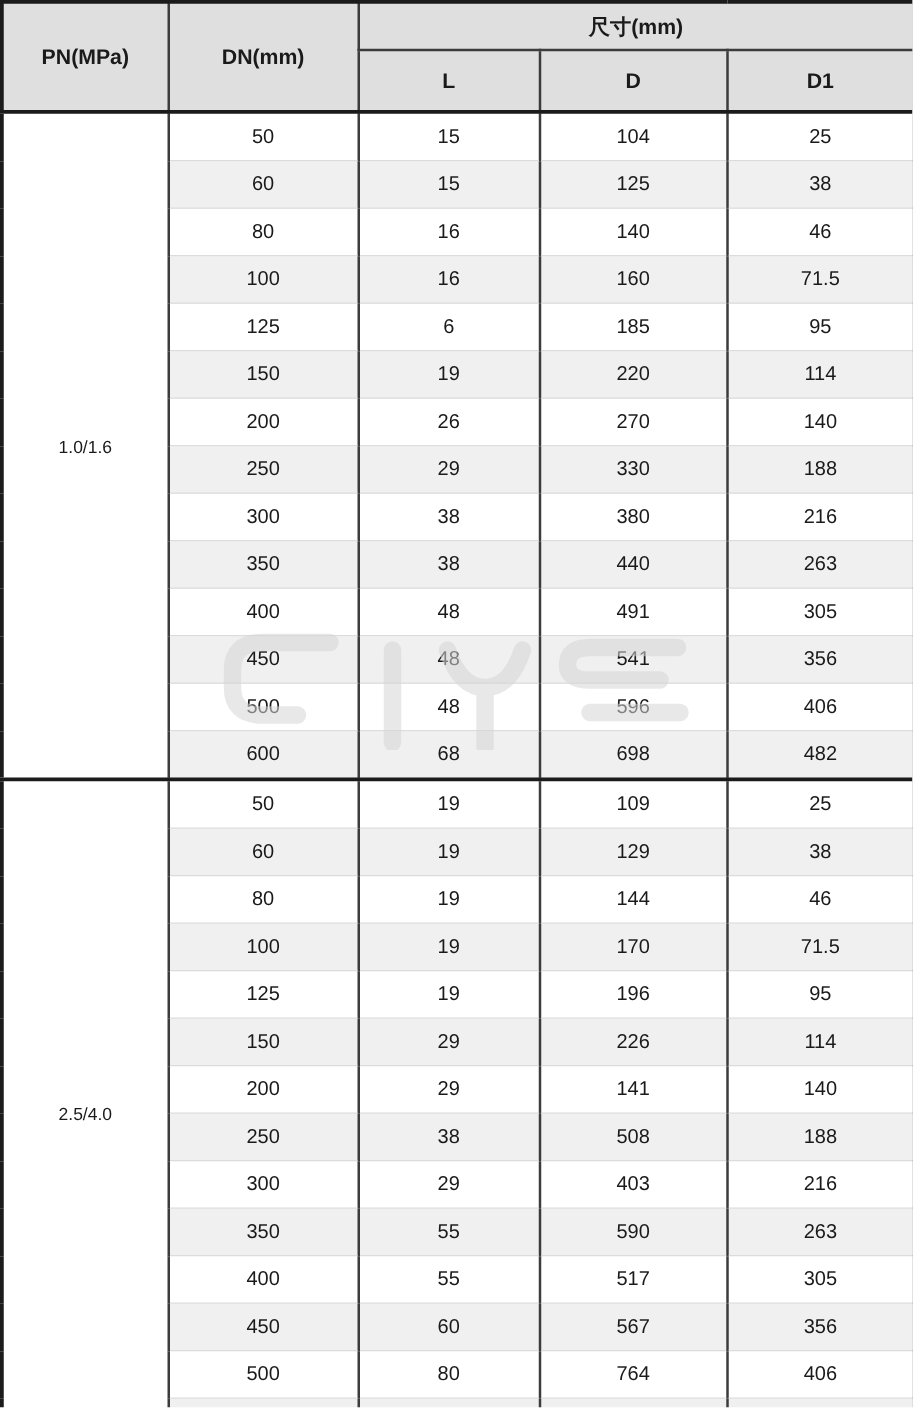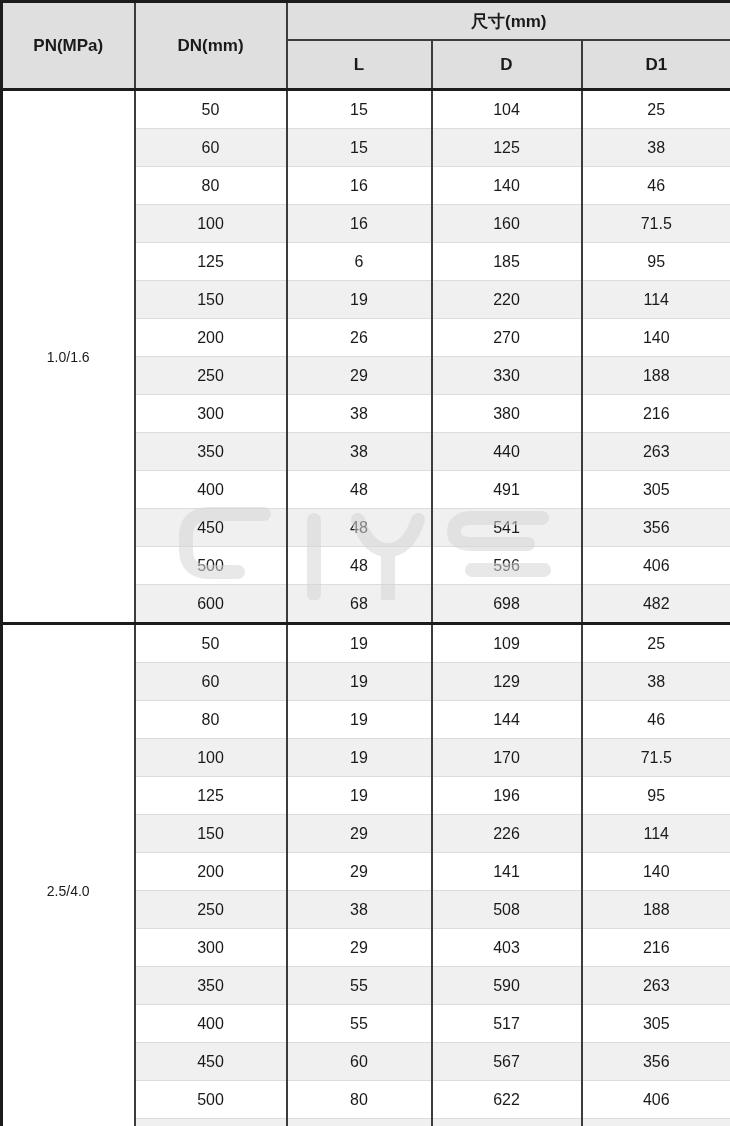--- a/index.html
+++ b/index.html
@@ -256,21 +256,21 @@
         </tr>
         <tr>
           <td class="data-cell">450</td>
           <td class="data-cell">60</td>
           <td class="data-cell">567</td>
           <td class="data-cell">356</td>
         </tr>
         <tr>
           <td class="data-cell">500</td>
           <td class="data-cell">80</td>
-          <td class="data-cell">622</td>
+          <td class="data-cell">764</td>
           <td class="data-cell">406</td>
         </tr>
         <tr>
           <td class="data-cell">600</td>
           <td class="data-cell">78</td>
           <td class="data-cell">734</td>
           <td class="data-cell">482</td>
         </tr>
       </tbody>
   </table>

